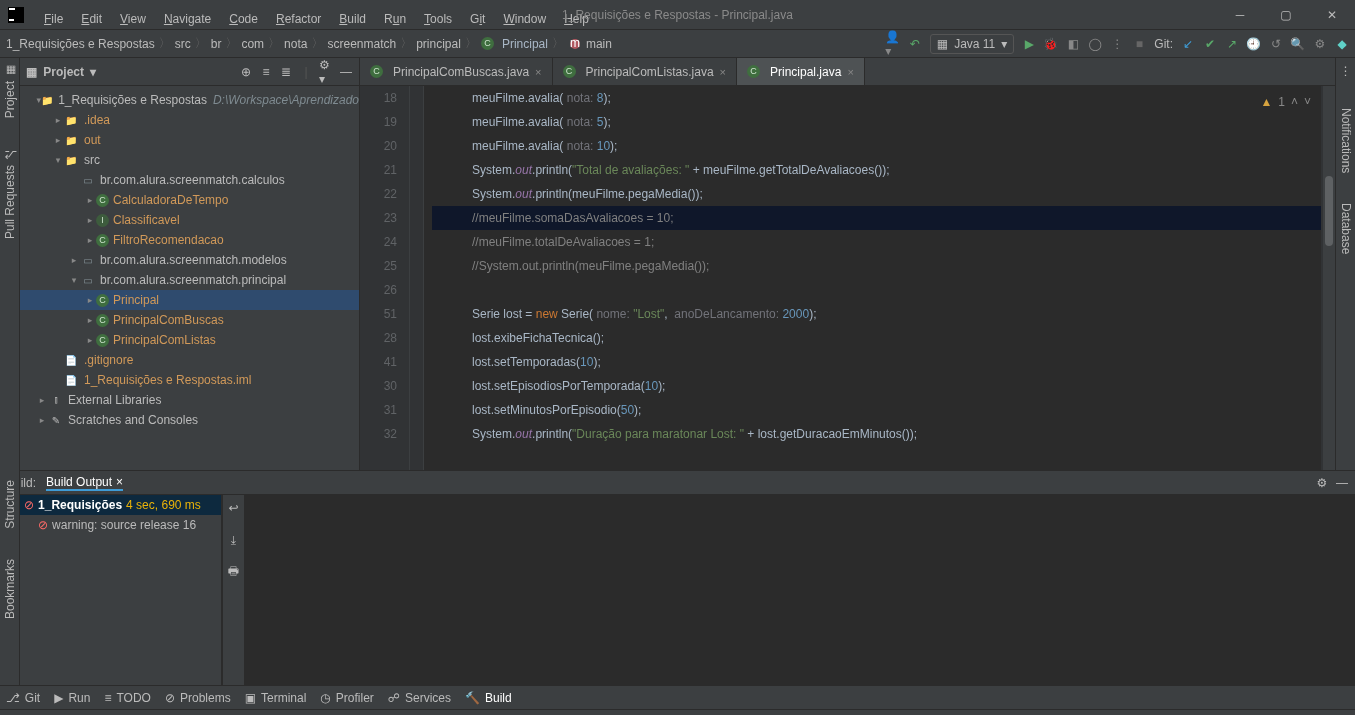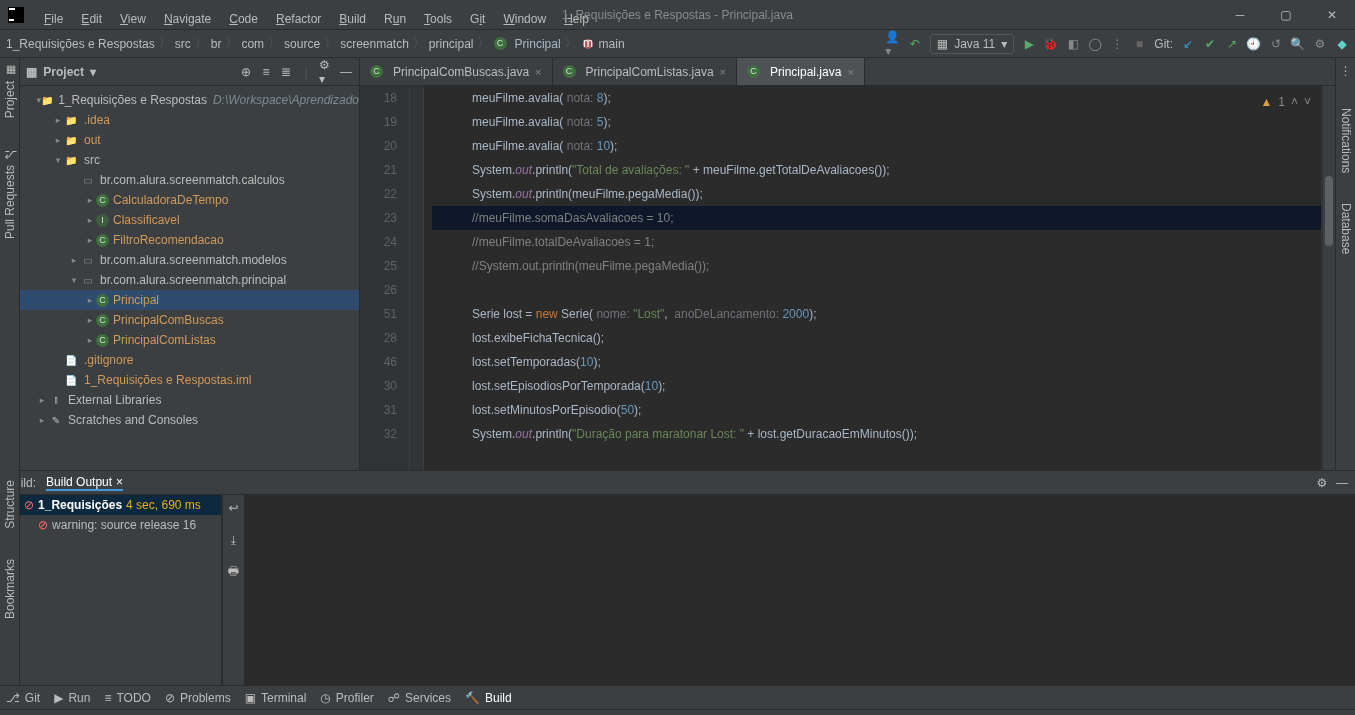--- a/index.html
+++ b/index.html
@@ -129,21 +129,21 @@
       </span>
     <span class="crumb">
         <span>br</span>
         <span class="sep"> 〉</span>
       </span>
     <span class="crumb">
         <span>com</span>
         <span class="sep"> 〉</span>
       </span>
     <span class="crumb">
-        <span>source</span>
+        <span>nota</span>
         <span class="sep"> 〉</span>
       </span>
     <span class="crumb">
         <span>screenmatch</span>
         <span class="sep"> 〉</span>
       </span>
     <span class="crumb">
         <span>principal</span>
         <span class="sep"> 〉</span>
       </span>
@@ -320,21 +320,21 @@
           <div>19</div>
           <div>20</div>
           <div>21</div>
           <div>22</div>
           <div>23</div>
           <div>24</div>
           <div>25</div>
           <div>26</div>
           <div>51</div>
           <div>28</div>
-          <div>46</div>
+          <div>41</div>
           <div>30</div>
           <div>31</div>
           <div>32</div>
         </div>
       <div class="fold"></div>
       <div class="code" id="code"><div class="line">            meuFilme.avalia( <span class="par">nota:</span> <span class="num">8</span>);</div><div class="line">            meuFilme.avalia( <span class="par">nota:</span> <span class="num">5</span>);</div><div class="line">            meuFilme.avalia( <span class="par">nota:</span> <span class="num">10</span>);</div><div class="line">            System.<span class="fld">out</span>.println(<span class="str">"Total de avaliações: "</span> + meuFilme.getTotalDeAvaliacoes());</div><div class="line">            System.<span class="fld">out</span>.println(meuFilme.pegaMedia());</div><div class="line hl">            <span class="cmt">//meuFilme.somaDasAvaliacoes = 10;</span></div><div class="line">            <span class="cmt">//meuFilme.totalDeAvaliacoes = 1;</span></div><div class="line">            <span class="cmt">//System.out.println(meuFilme.pegaMedia());</span></div><div class="line"></div><div class="line">            Serie lost = <span class="kw">new</span> Serie( <span class="par">nome:</span> <span class="str">"Lost"</span>,  <span class="par">anoDeLancamento:</span> <span class="num">2000</span>);</div><div class="line">            lost.exibeFichaTecnica();</div><div class="line">            lost.setTemporadas(<span class="num">10</span>);</div><div class="line">            lost.setEpisodiosPorTemporada(<span class="num">10</span>);</div><div class="line">            lost.setMinutosPorEpisodio(<span class="num">50</span>);</div><div class="line">            System.<span class="fld">out</span>.println(<span class="str">"Duração para maratonar Lost: "</span> + lost.getDuracaoEmMinutos());</div></div>
       <div class="ann-strip"></div>
       <div class="scroller">
           <div class="thumb" style="top:90px;height:70px"></div>
         </div>

